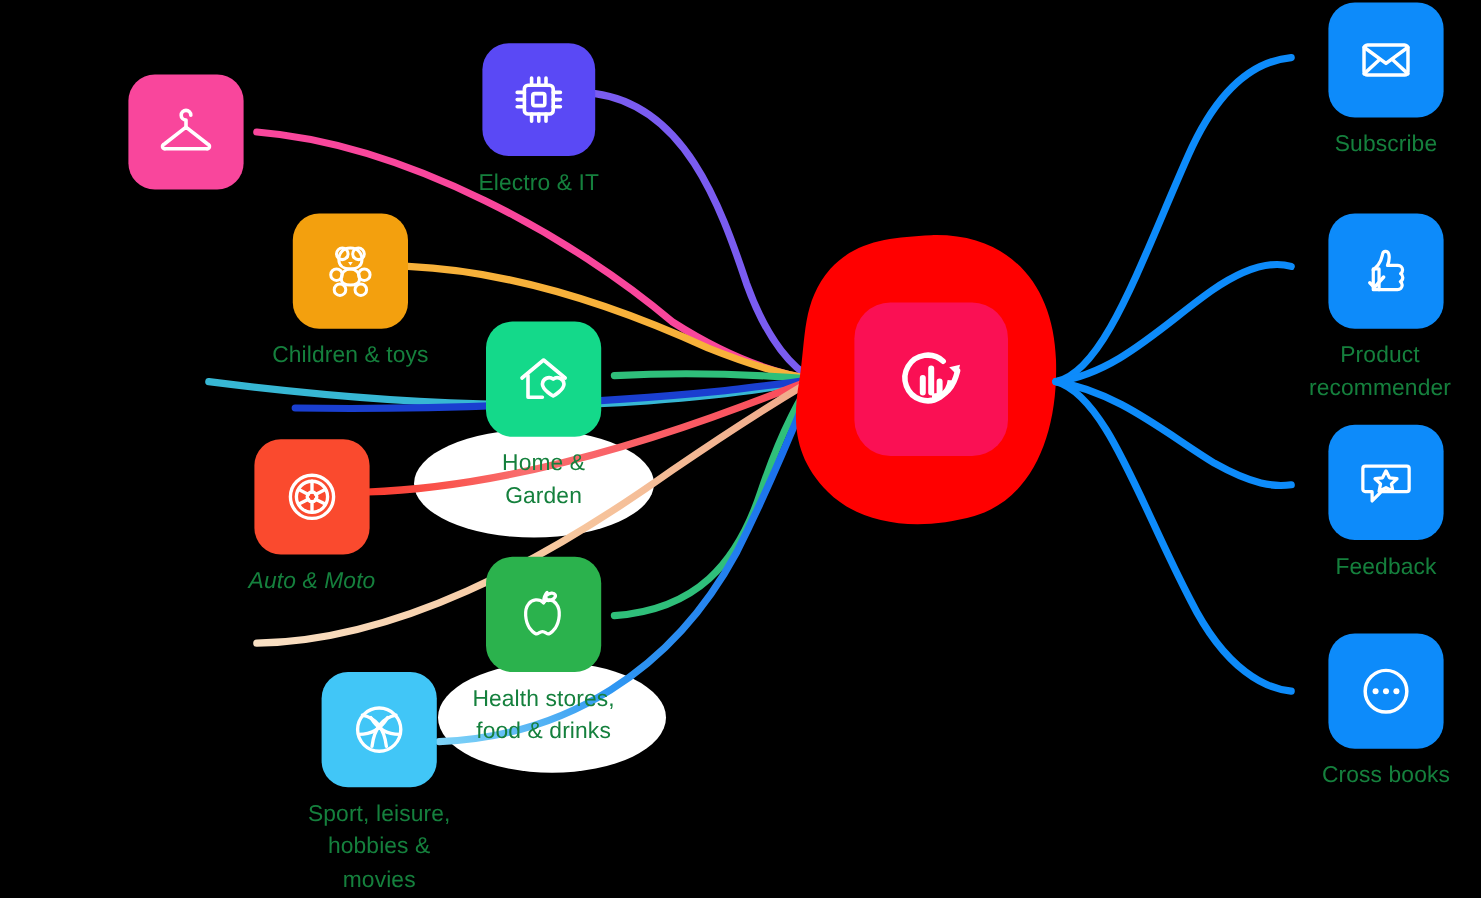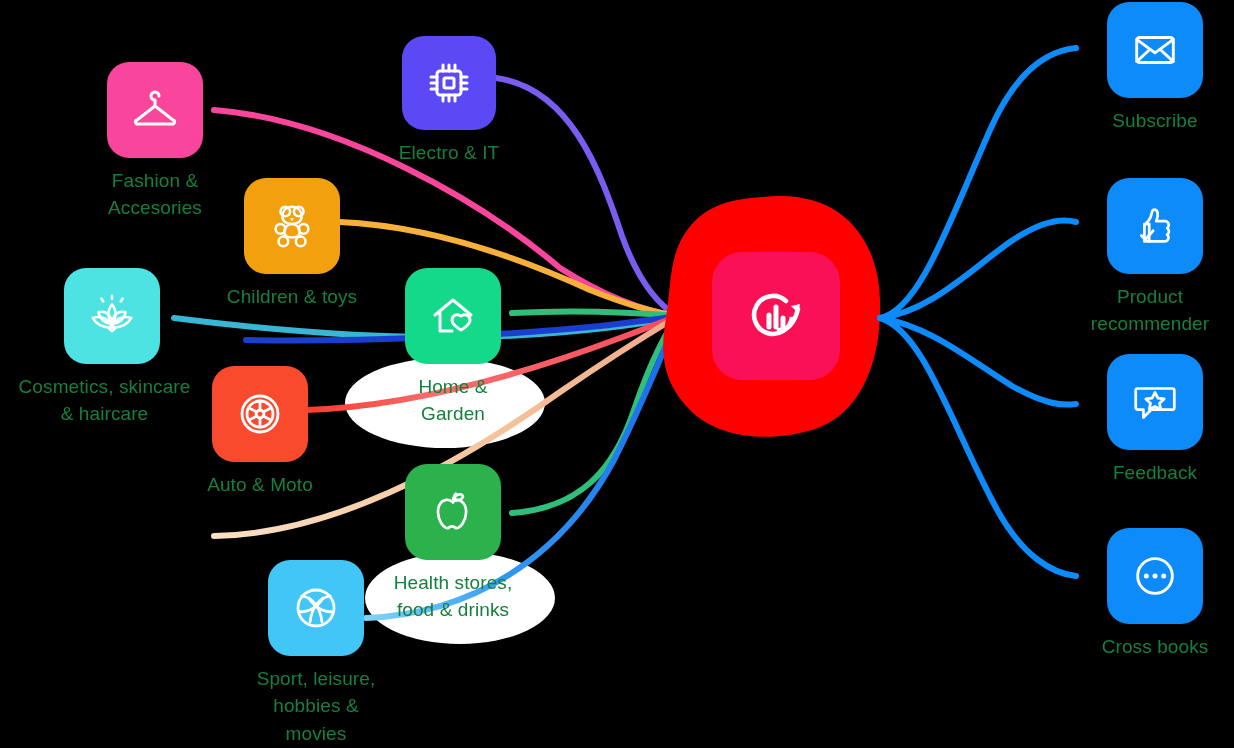--- a/index.html
+++ b/index.html
@@ -131,22 +131,20 @@
     <path d="M 880 318 C 922 330 950 420 992 500 C 1022 560 1056 574 1076 576" stroke="#0d8bfa" stroke-width="6" fill="none" stroke-linecap="round"></path>
   </svg>
 
   <div class="node" style="left:55px; top:62px;">
     <div class="tile" style="width:96px;height:96px;background:#f9469c;">
       <svg width="56" height="56" viewBox="0 0 56 56" fill="none" stroke="#fff" stroke-width="3" stroke-linecap="round" stroke-linejoin="round">
         <path d="M28 24 L28 18 a4 4 0 1 1 4 -4"></path>
         <path d="M28 24 L10 38 a2 2 0 0 0 1 4 h34 a2 2 0 0 0 1 -4 L28 24"></path>
       </svg>
     </div>
-    <div class="nlabel">Fashion &amp;
-Accesories</div>
   </div>
 
   <div class="node" style="left:349px; top:36px;">
     <div class="tile" style="width:94px;height:94px;background:#5a49f5;">
       <svg width="56" height="56" viewBox="0 0 56 56" fill="none" stroke="#fff" stroke-width="3" stroke-linecap="round">
         <rect x="16" y="16" width="24" height="24" rx="3"></rect>
         <rect x="23" y="23" width="10" height="10" rx="1.5"></rect>
         <path d="M22 16 v-6 M28 16 v-6 M34 16 v-6 M22 40 v6 M28 40 v6 M34 40 v6"></path>
         <path d="M16 22 h-6 M16 28 h-6 M16 34 h-6 M40 22 h6 M40 28 h6 M40 34 h6"></path>
       </svg>
@@ -166,49 +164,34 @@
         <circle cx="16" cy="31" r="5"></circle>
           <circle cx="40" cy="31" r="5"></circle>
         <path d="M28 26 c-5 0 -8 4 -8 8 c0 4 3 6 8 6 c5 0 8 -2 8 -6 c0 -4 -3 -8 -8 -8 z"></path>
         <circle cx="19" cy="44" r="5"></circle>
           <circle cx="37" cy="44" r="5"></circle>
       </svg>
     </div>
     <div class="nlabel">Children &amp; toys</div>
   </div>
 
-  <div class="node" style="left:12px; top:268px; width:200px;">
-    <div class="tile" style="width:96px;height:96px;background:#4de3e3;">
-      <svg width="54" height="54" viewBox="0 0 56 56" fill="none" stroke="#fff" stroke-width="2.6" stroke-linecap="round" stroke-linejoin="round">
-        <path d="M28 16 c-5 6 -5 14 0 20 c5 -6 5 -14 0 -20 z"></path>
-        <path d="M28 36 c-7 0 -13 -5 -14 -12 c7 -2 13 2 14 12 z"></path>
-        <path d="M28 36 c7 0 13 -5 14 -12 c-7 -2 -13 2 -14 12 z"></path>
-        <path d="M28 40 c-10 0 -17 -4 -20 -10 c9 -3 17 1 20 10 z"></path>
-        <path d="M28 40 c10 0 17 -4 20 -10 c-9 -3 -17 1 -20 10 z"></path>
-        <path d="M24 40 l4 4 l4 -4"></path>
-        <path d="M28 10 v-3 M19 13 l-2 -3 M37 13 l2 -3"></path>
-      </svg>
-    </div>
-    <div class="nlabel" style="width:230px; margin-left:-15px;">Cosmetics, skincare
-&amp; haircare</div>
-  </div>
 
   <div class="node" style="left:353px; top:268px;justify-content:center;">
     <div class="tile" style="width:96px;height:96px;background:#14d98a;">
       <svg width="56" height="56" viewBox="0 0 56 56" fill="none" stroke="#fff" stroke-width="3" stroke-linecap="round" stroke-linejoin="round">
         <path d="M10 27 L28 12 L46 27"></path>
         <path d="M15 25 v18 h12"></path>
         <path d="M36 28 a5.5 5.5 0 0 0 -9 4 c0 5 9 10 9 10 s9 -5 9 -10 a5.5 5.5 0 0 0 -9 -4 z"></path>
       </svg>
     </div>
     <div class="nlabel">Home &amp;
 Garden</div>
   </div>
 
-  <div class="node" style="left:160px; top:366px;">
+  <div class="node" style="left:160px; top:366px;font-style:italic;">
     <div class="tile" style="width:96px;height:96px;background:#fa4a2e;">
       <svg width="56" height="56" viewBox="0 0 56 56" fill="none" stroke="#fff" stroke-width="2.8">
         <circle cx="28" cy="28" r="18"></circle>
         <circle cx="28" cy="28" r="13"></circle>
         <circle cx="28" cy="28" r="4"></circle>
         <path d="M28 15 v9 M28 32 v9 M17 22 l8 4 M31 30 l8 4 M17 34 l8 -4 M31 26 l8 -4" stroke-linecap="round"></path>
       </svg>
     </div>
     <div class="nlabel">Auto &amp; Moto</div>
   </div>

